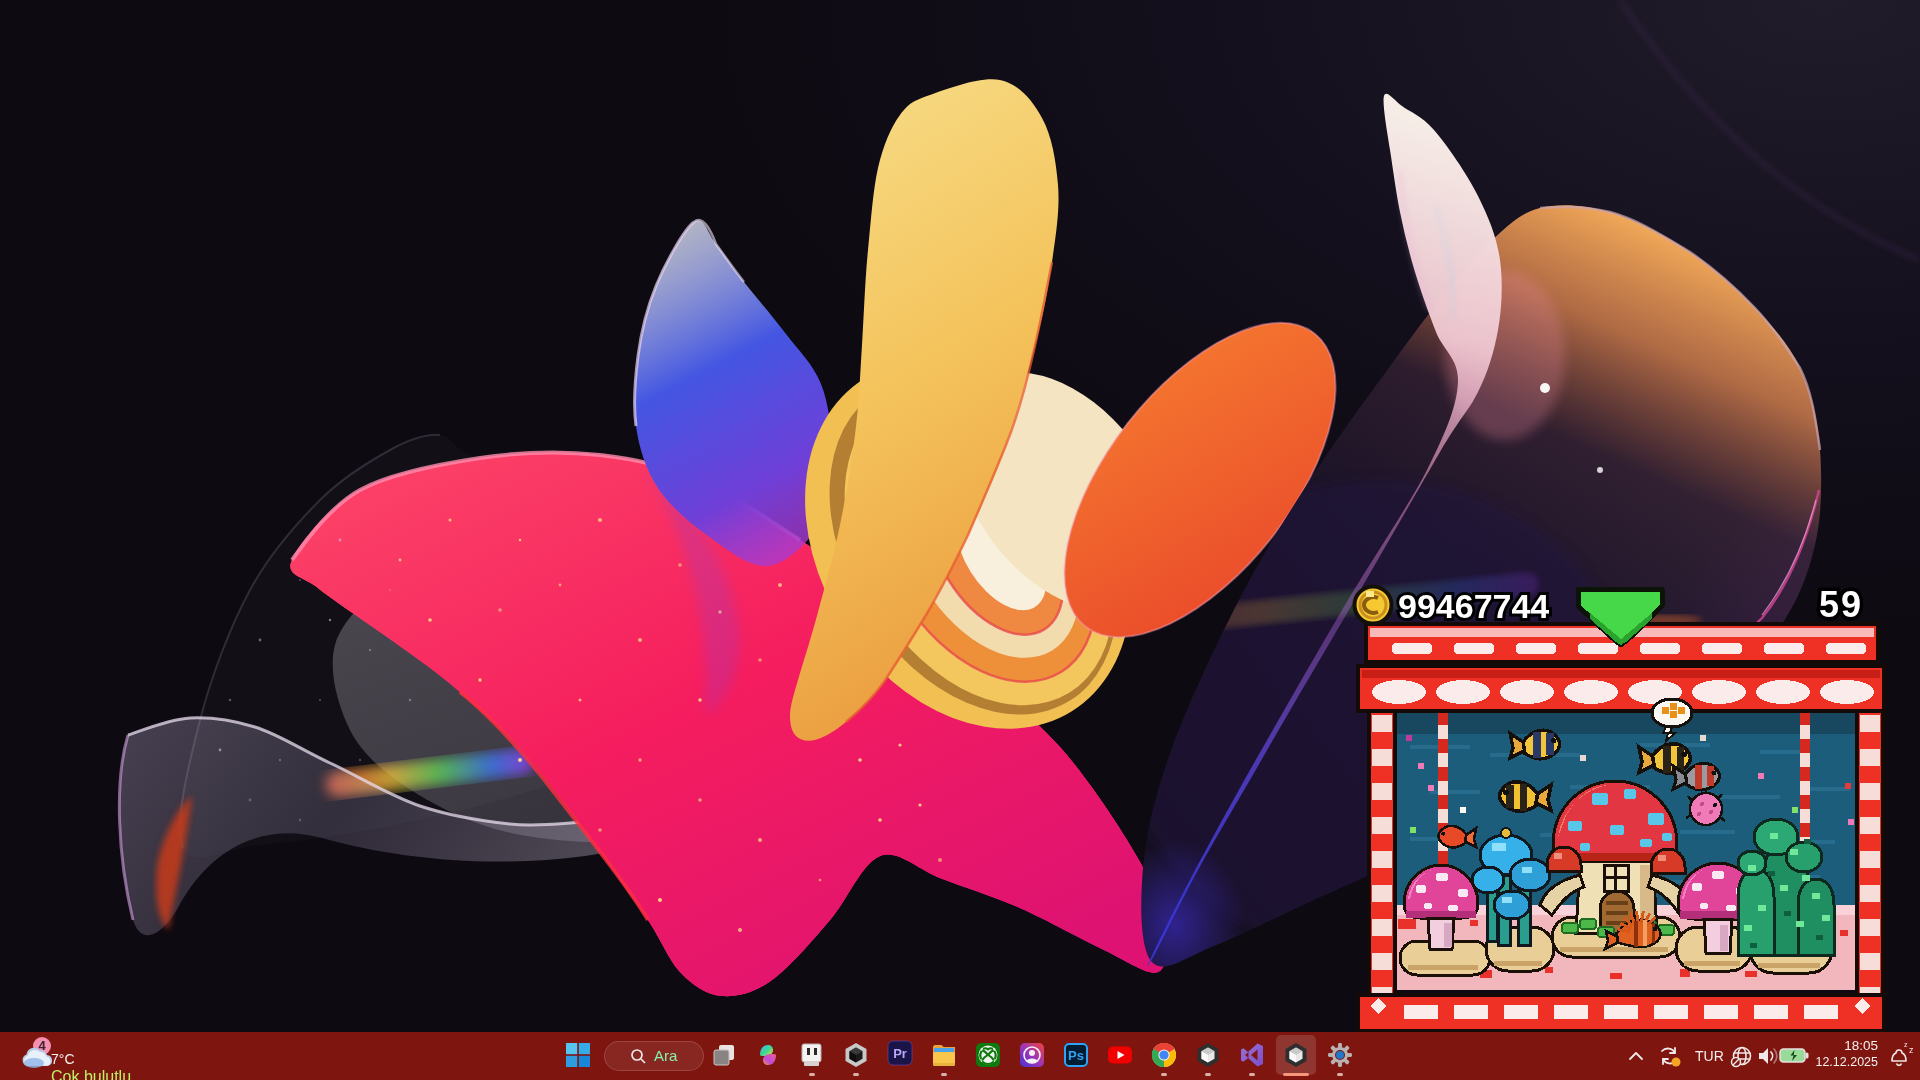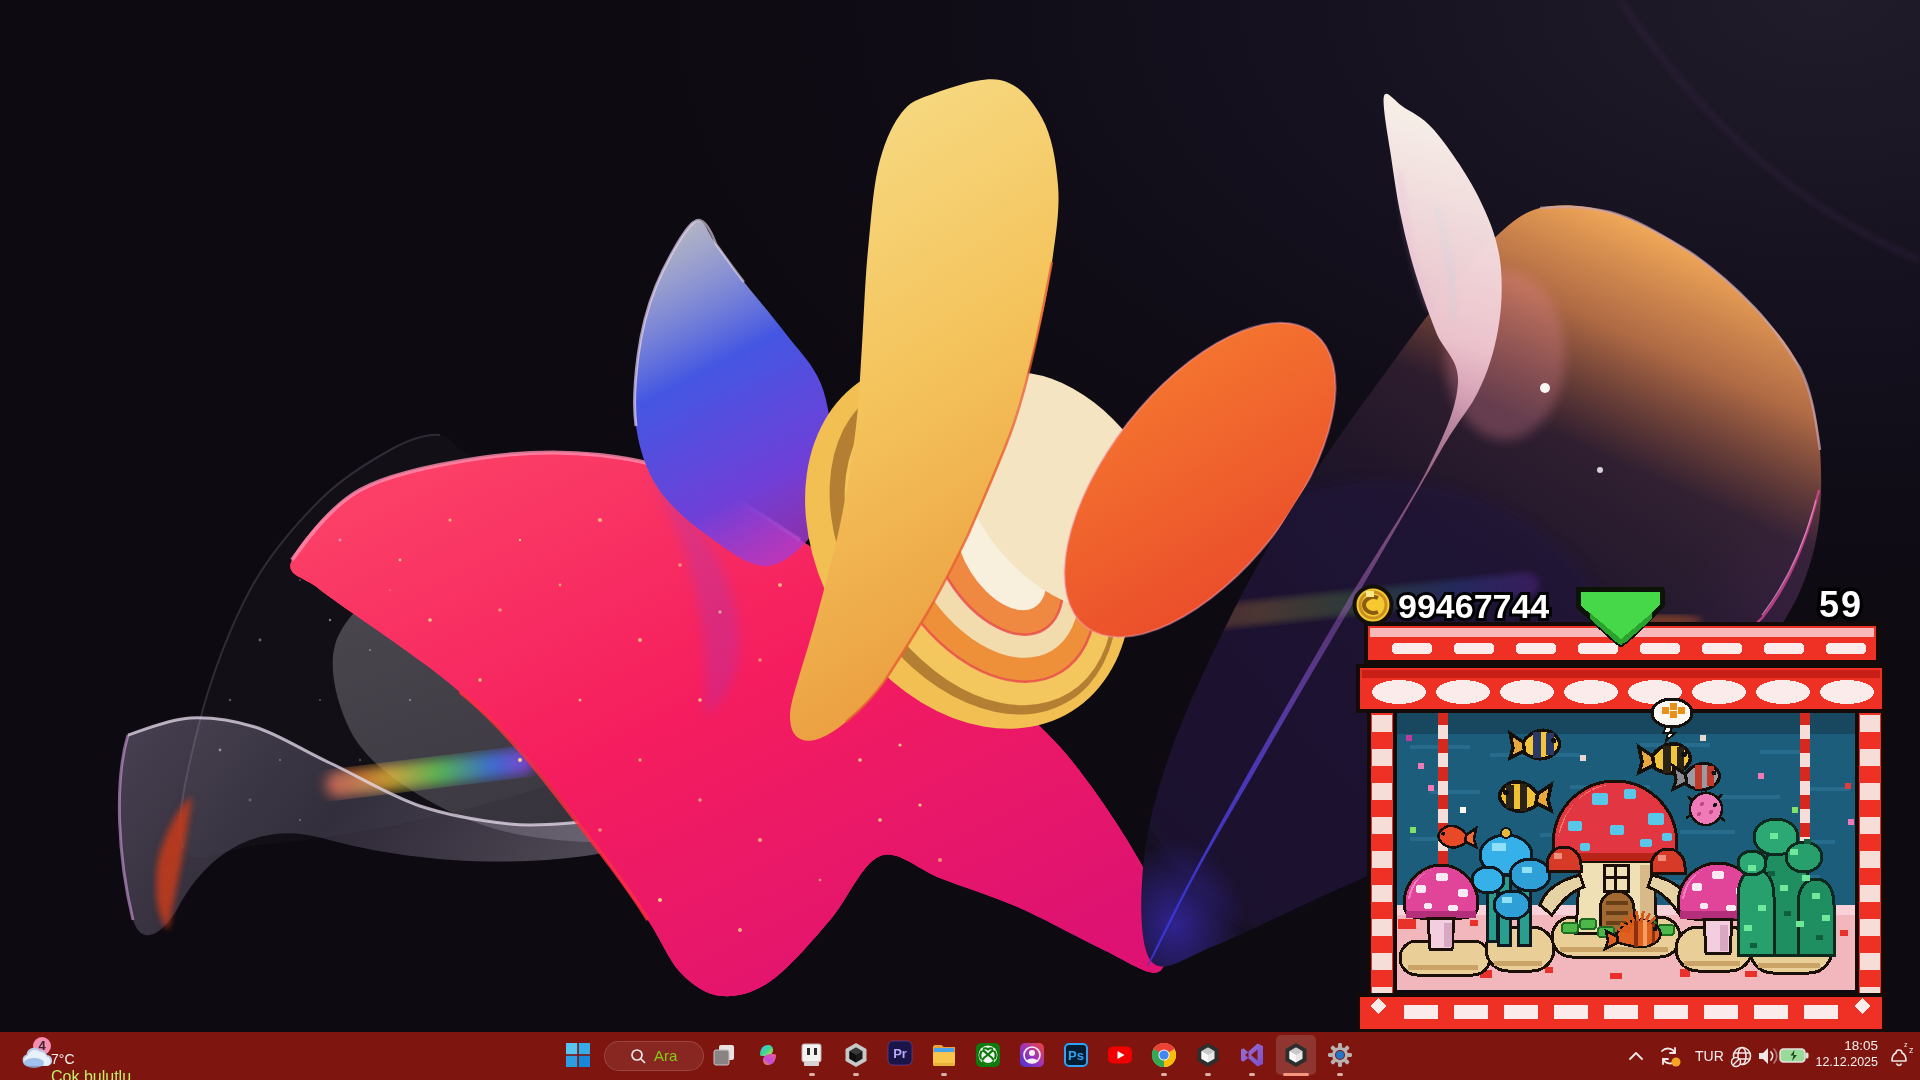--- a/index.html
+++ b/index.html
@@ -549,21 +549,21 @@
 <rect x="1" y="13.8" width="11.2" height="11.2" fill="#2d9de0"></rect>
             <rect x="13.8" y="13.8" width="11.2" height="11.2" fill="#1788d8"></rect>
 </svg>
         </div>
       </div>
 <div class="abs" style="left:604px;top:9px;width:100px;height:30px;border-radius:15px;background:rgba(255,255,255,0.08);border:1px solid rgba(255,255,255,0.14);box-sizing:border-box">
 <svg class="abs" style="left:25px;top:6px" width="17" height="17" viewBox="0 0 17 17">
           <circle cx="7" cy="7" r="5" fill="none" stroke="#f0e8e8" stroke-width="1.7"></circle>
           <path d="M 11 11 L 15 15" stroke="#f0e8e8" stroke-width="1.7"></path>
         </svg>
-<span class="abs" style="left:49px;top:5px;color:#84cc16;font-size:15px">Ara</span>
+<span class="abs" style="left:49px;top:5px;color:#86efac;font-size:15px">Ara</span>
 </div>
 <div class="abs" style="left:704px;top:3px;width:40px;height:40px;border-radius:5px;">
         <div style="position:absolute;left:7px;top:7px">
           <svg width="26" height="26" viewBox="0 0 26 26">
 <rect x="8" y="3" width="15" height="15" rx="2" fill="#e8e2e2"></rect>
 <rect x="3" y="8" width="15" height="15" rx="2" fill="#8a8384" stroke="#c9c2c2" stroke-width="1"></rect>
 </svg>
         </div>
       </div>
 <div class="abs" style="left:748px;top:3px;width:40px;height:40px;border-radius:5px;">

